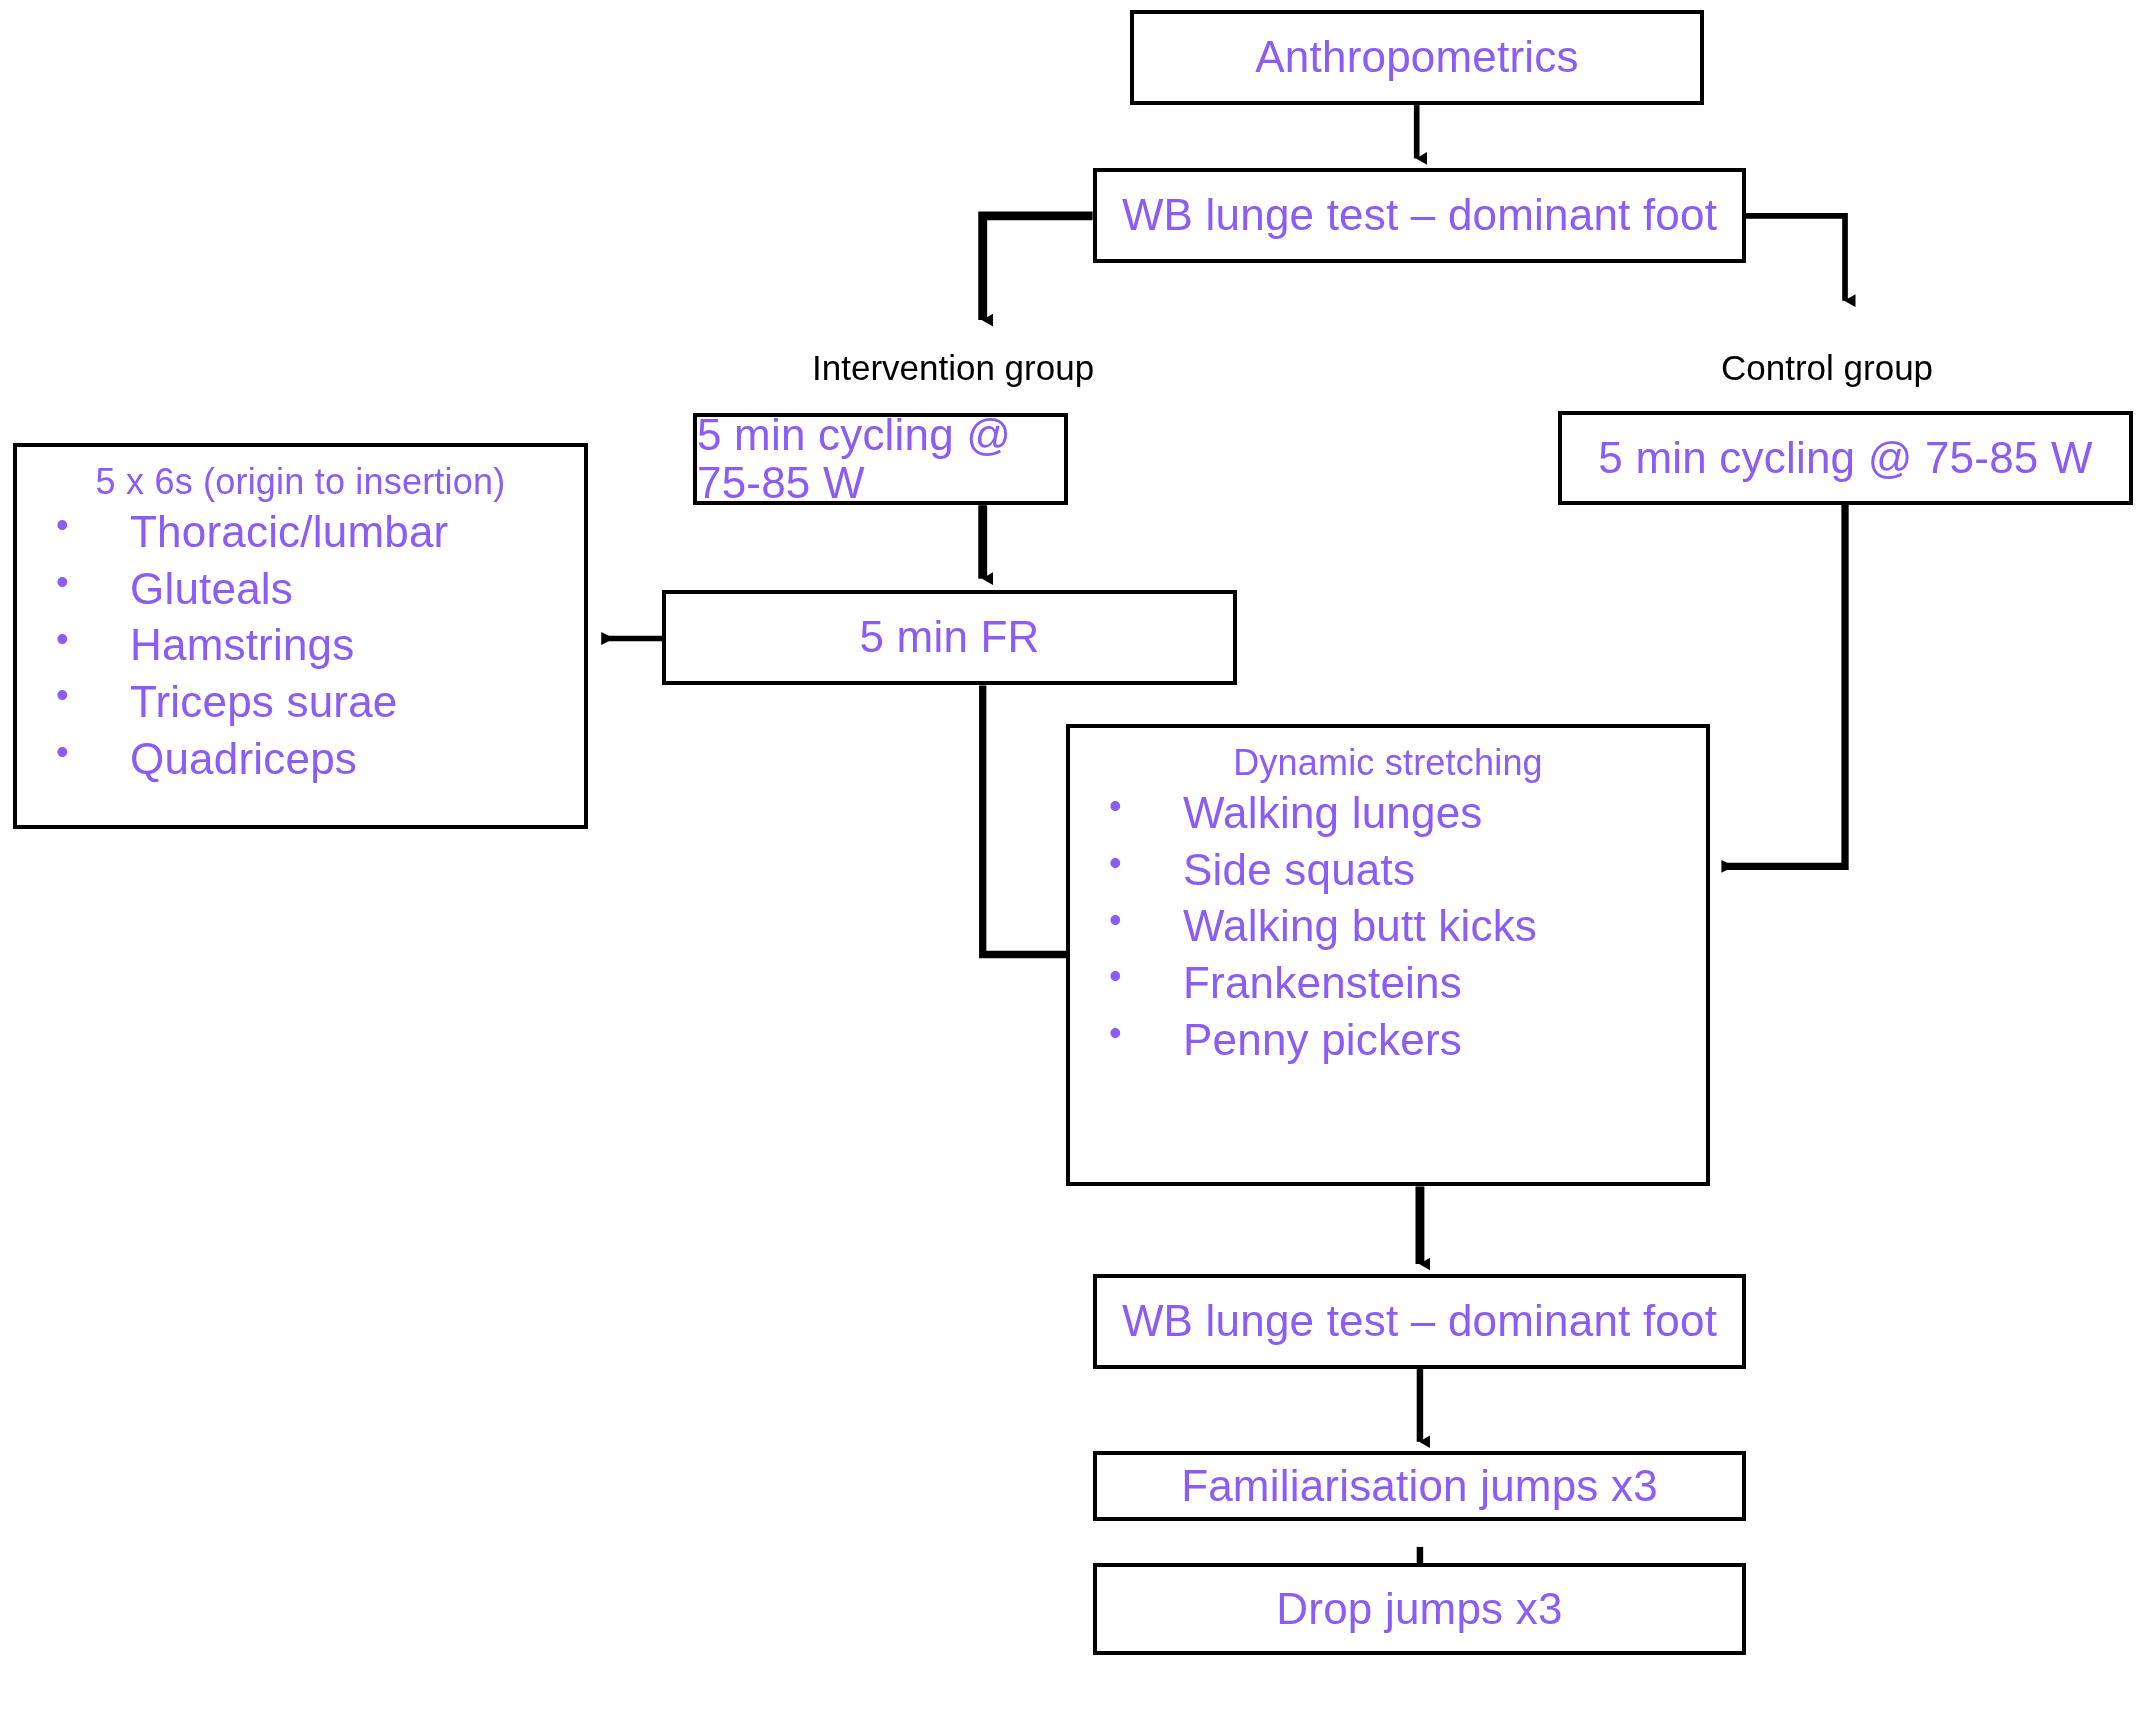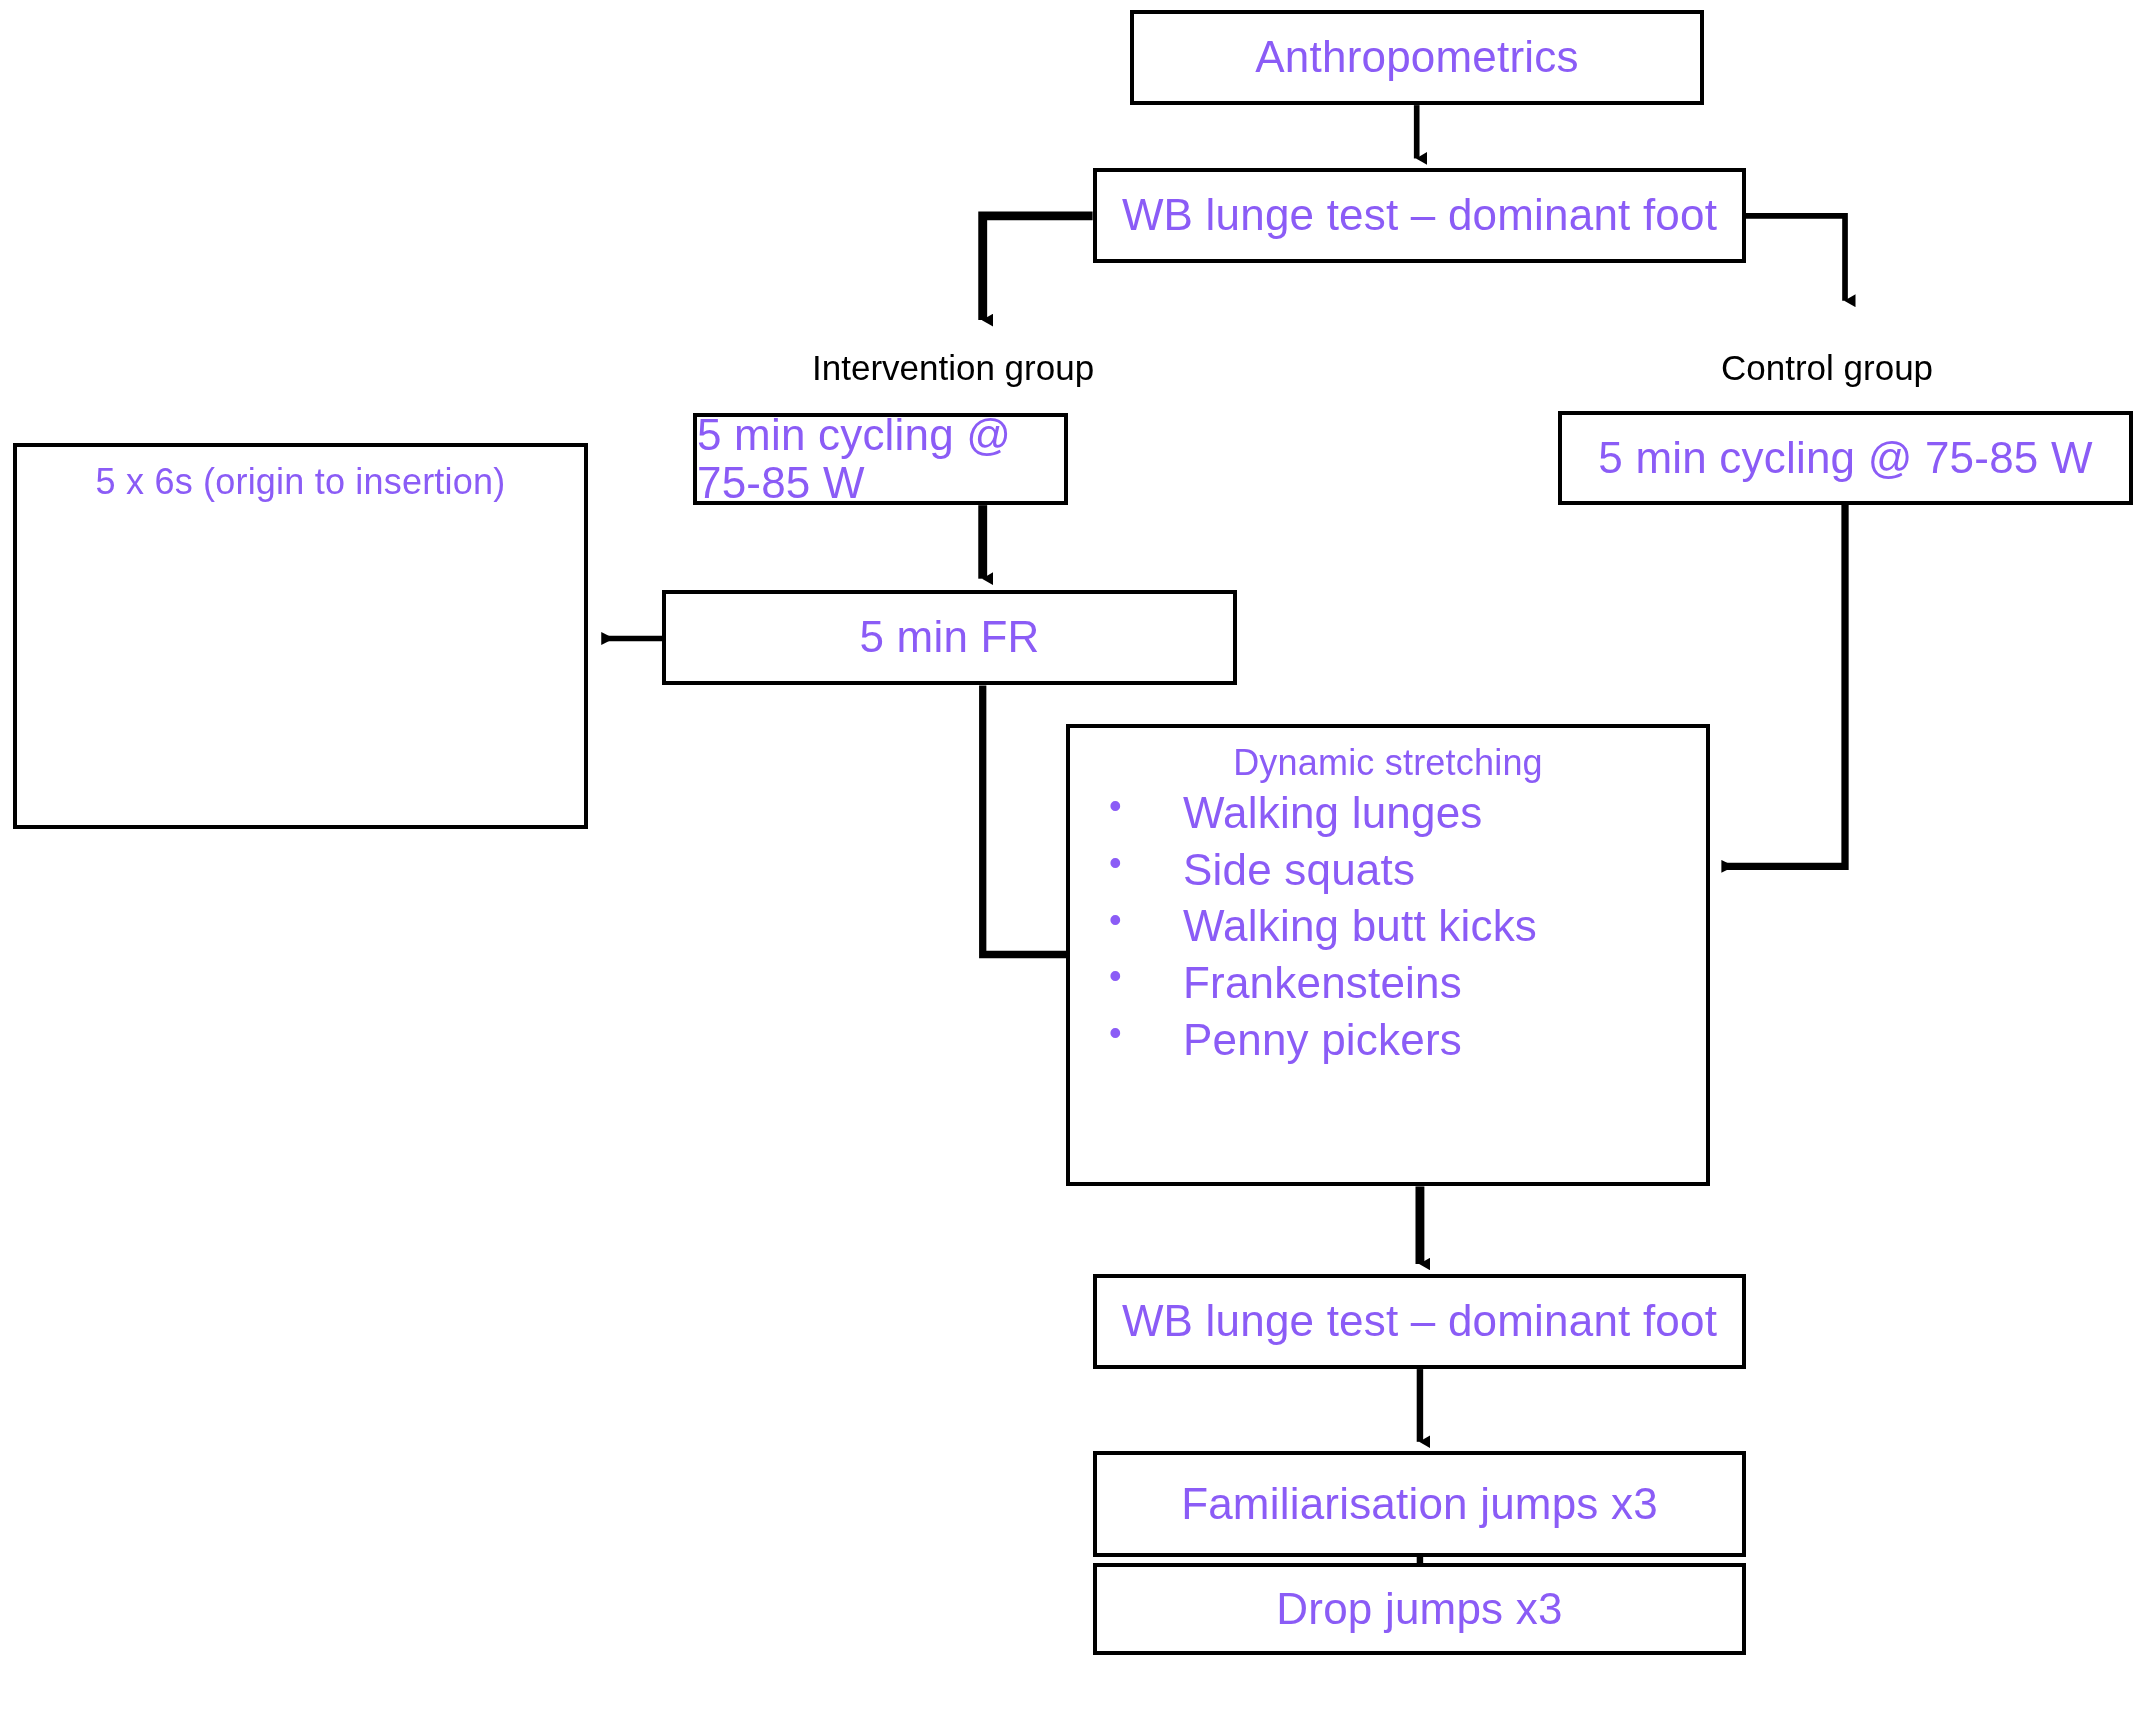--- a/index.html
+++ b/index.html
@@ -77,21 +77,21 @@
   }
   
   #node-anthropometrics { left: 1130px; top: 9.7px; width: 574px; height: 95px; }
   #node-wb-lunge-top    { left: 1093px; top: 168px; width: 653px; height: 95px; }
   #node-cycling-int     { left: 693px;  top: 413px; width: 375px; height: 92px; }
   #node-cycling-ctl     { left: 1558px; top: 411px; width: 575px; height: 94px; }
   #node-5minfr          { left: 662px;  top: 590px; width: 575px; height: 95px; }
   #node-muscles         { left: 13px;   top: 443px; width: 575px; height: 386px; }
   #node-dynamic         { left: 1066px; top: 724px; width: 644px; height: 462px; }
   #node-wb-lunge-bot    { left: 1093px; top: 1274px; width: 653px; height: 95px; }
-  #node-familiarisation { left: 1093px; top: 1451px; width: 653px; height: 106px; }
+  #node-familiarisation { left: 1093px; top: 1451px; width: 653px; height: 70px; }
   #node-dropjumps       { left: 1093px; top: 1563px; width: 653px; height: 92px; }
   
   #label-intervention { left: 812px; top: 349px; }
   #label-control      { left: 1721px; top: 349px; }
 </style>
 </head>
 <body>
 
 <div id="diagram">
 
@@ -151,20 +151,27 @@
   <div class="node" id="node-cycling-ctl">
     <span>5 min cycling @ 75-85 W</span>
   </div>
 
   <div class="node" id="node-5minfr">
     <span>5 min FR</span>
   </div>
 
   <div class="node list-node" id="node-muscles">
     <div class="list-title">5 x 6s (origin to insertion)</div>
+    <ul class="bullets">
+      <li>Thoracic/lumbar</li>
+      <li>Gluteals</li>
+      <li>Hamstrings</li>
+      <li>Triceps surae</li>
+      <li>Quadriceps</li>
+    </ul>
   </div>
 
   <div class="node list-node" id="node-dynamic">
     <div class="list-title">Dynamic stretching</div>
     <ul class="bullets">
       <li>Walking lunges</li>
       <li>Side squats</li>
       <li>Walking butt kicks</li>
       <li>Frankensteins</li>
       <li>Penny pickers</li>

